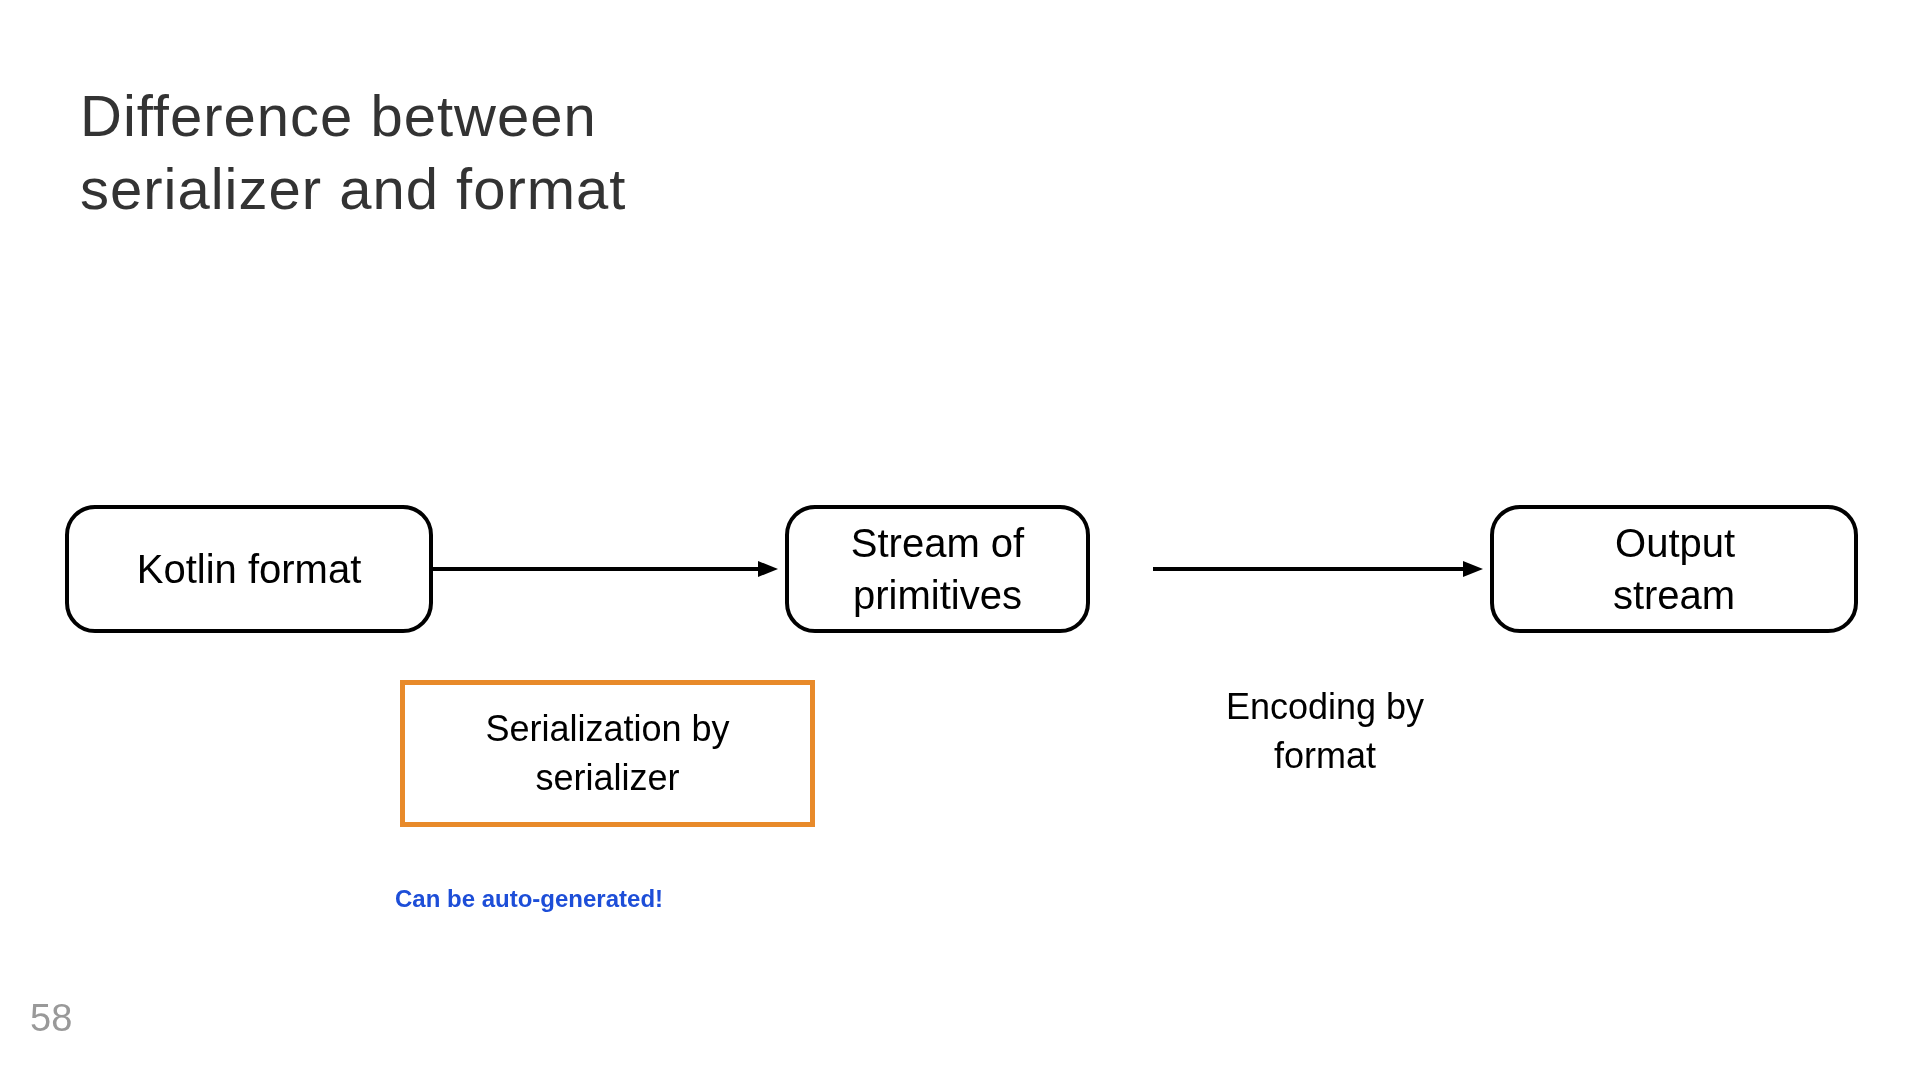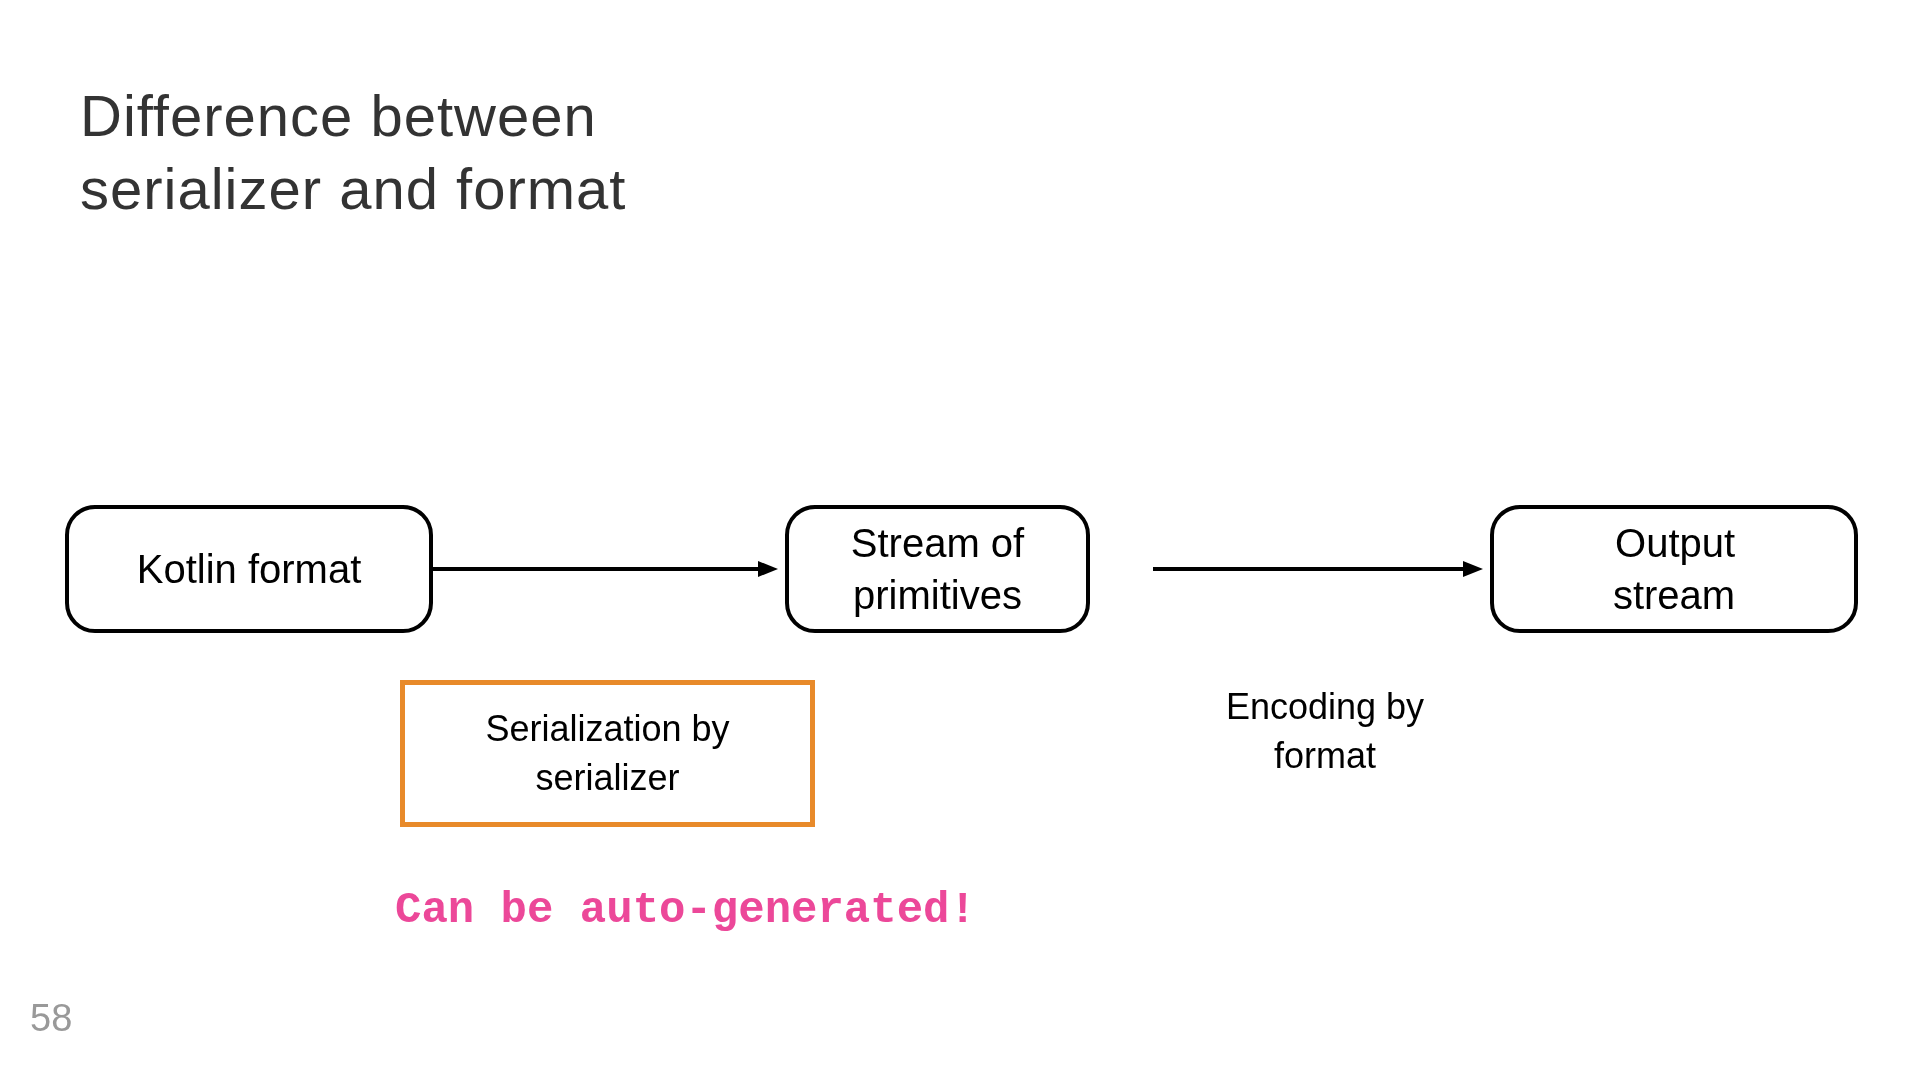--- a/index.html
+++ b/index.html
@@ -95,24 +95,24 @@
     }
     .label-2 {
       left: 1160px;
       top: 178px;
       width: 330px;
     }
     .callout {
       position: absolute;
       left: 395px;
       top: 380px;
-      font-size: 44px;
+      font-size: 24px;
       font-weight: 700;
-      color: #ec4899;
-      font-family: Liberation Mono, monospace;
+      color: #1d4ed8;
+      font-family: Liberation Sans, sans-serif;
     }
     .page-number {
       position: absolute;
       left: 30px;
       bottom: 40px;
       font-size: 38px;
       font-weight: 300;
       color: #999;
     }
   </style>

